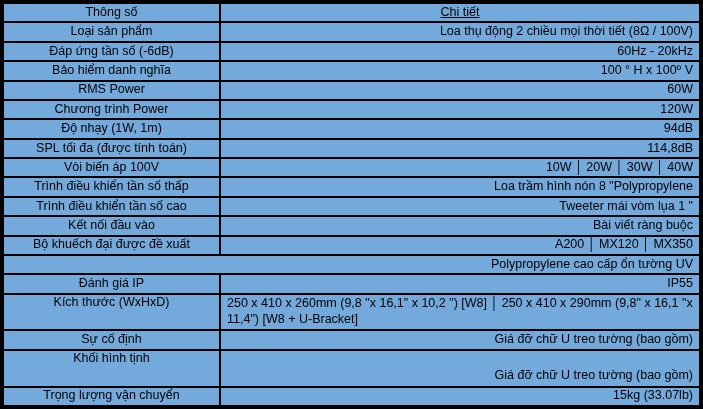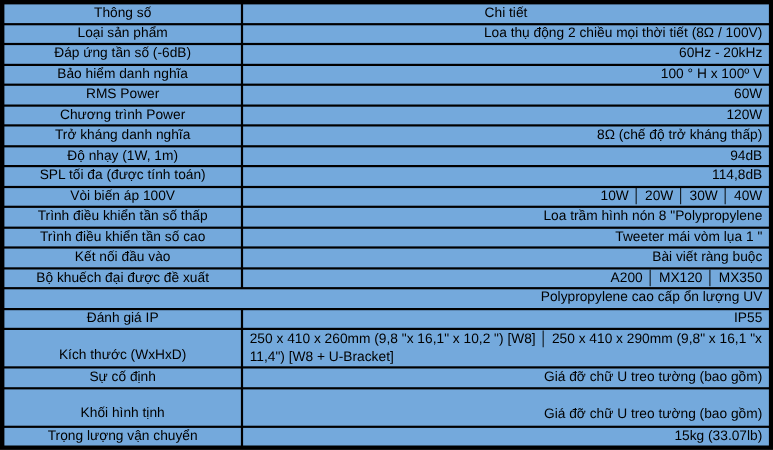--- a/index.html
+++ b/index.html
@@ -32,32 +32,32 @@
     justify-content: center;
     text-align: center;
     padding: 0 4px;
   }
   .cell-right {
     flex: 1 1 auto;
     justify-content: flex-end;
     text-align: left;
     padding: 0 6px;
   }
-  .row.label-top .cell-left { align-items: center; padding-top: 12px; }
+  .row.label-top .cell-left { align-items: flex-start; padding-top: 0; }
   .row.value-bottom .cell-right { align-items: flex-end; padding-bottom: 2px; }
 </style>
 </head>
 <body>
 
 <div class="spec-table">
   <div class="row">
     <div class="cell cell-left">
         <span>Thông số</span>
       </div>
-    <div class="cell cell-right" style="justify-content:center;text-align:right;">
+    <div class="cell cell-right" style="justify-content:center;text-align:right;text-decoration:underline;">
         <span>Chi tiết</span>
       </div>
   </div>
 
   <div class="row">
     <div class="cell cell-left">
         <span>Loại sản phẩm</span>
       </div>
     <div class="cell cell-right">
         <span>Loa thụ động 2 chiều mọi thời tiết (8Ω / 100V)</span>
@@ -90,28 +90,20 @@
   <div class="row">
     <div class="cell cell-left">
         <span>Chương trình Power</span>
       </div>
     <div class="cell cell-right">
         <span>120W</span>
       </div>
   </div>
   <div class="row">
     <div class="cell cell-left">
-        <span>Trở kháng danh nghĩa</span>
-      </div>
-    <div class="cell cell-right">
-        <span>8Ω (chế độ trở kháng thấp)</span>
-      </div>
-  </div>
-  <div class="row">
-    <div class="cell cell-left">
         <span>Độ nhạy (1W, 1m)</span>
       </div>
     <div class="cell cell-right">
         <span>94dB</span>
       </div>
   </div>
   <div class="row">
     <div class="cell cell-left">
         <span>SPL tối đa (được tính toán)</span>
       </div>
@@ -154,21 +146,21 @@
   <div class="row">
     <div class="cell cell-left">
         <span>Bộ khuếch đại được đề xuất</span>
       </div>
     <div class="cell cell-right">
         <span>A200 │ MX120 │ MX350</span>
       </div>
   </div>
   <div class="row">
     <div class="cell cell-right">
-        <span>Polypropylene cao cấp ổn lượng UV</span>
+        <span>Polypropylene cao cấp ổn tường UV</span>
       </div>
   </div>
   <div class="row">
     <div class="cell cell-left">
         <span>Đánh giá IP</span>
       </div>
     <div class="cell cell-right">
         <span>IP55</span>
       </div>
   </div>

